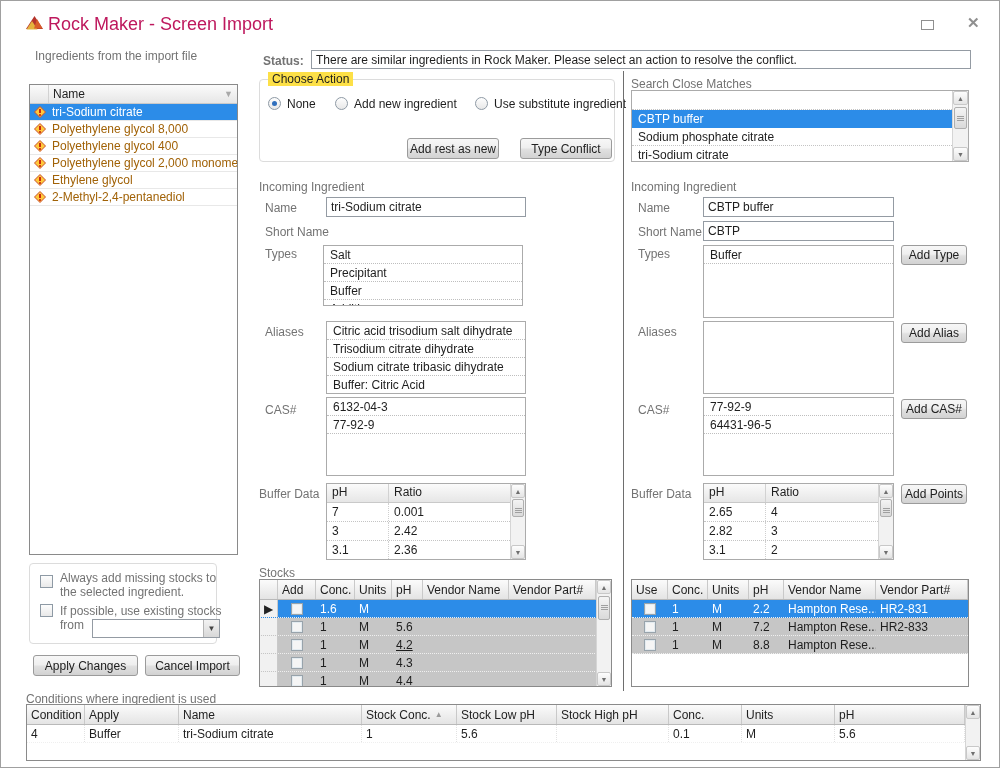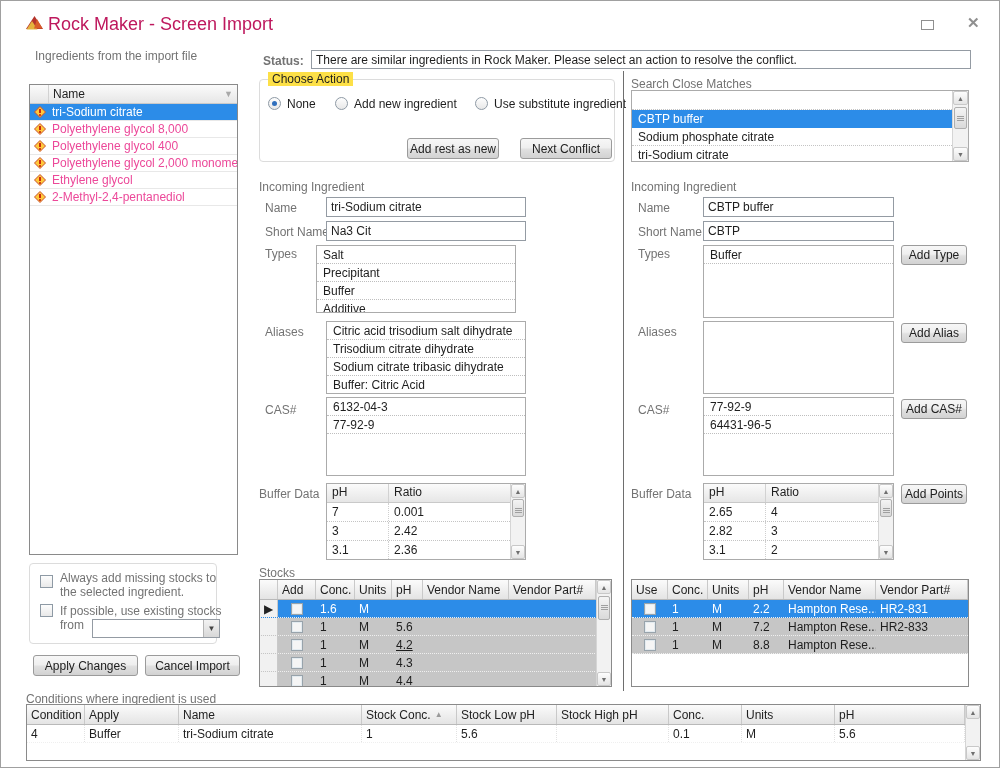--- a/index.html
+++ b/index.html
@@ -31,21 +31,21 @@
   
   .cb{position:absolute;width:13px;height:13px;border:1px solid #8E9AA5;background:linear-gradient(#FDFDFD,#E9E9E9);}
   
   .ilist{position:absolute;border:1px solid #8A8A8A;background:#fff;overflow:hidden;}
   .ihdr{display:flex;height:19px;border-bottom:1px solid #C9C9C9;background:linear-gradient(#FBFBFB,#E6E6E6);}
   .ihdr .h0{width:19px;border-right:1px solid #D2D2D2;}
   .ihdr .h1{flex:1;display:flex;align-items:center;padding:0 4px;}
   .hdrArrow{margin-left:auto;color:#A9A9A9;font-size:9px;}
   .irow{display:flex;align-items:center;height:17px;border-bottom:1px solid #E8E8E8;}
   .irow .icoCell{width:19px;display:flex;justify-content:center;}
-  .irow .itext{flex:1;padding:0 3px;color:#ec4899;white-space:nowrap;overflow:hidden;}
+  .irow .itext{flex:1;padding:0 3px;color:#a16207;white-space:nowrap;overflow:hidden;}
   .irow.sel{background:#2C8CE8;}
   .irow.sel .itext{color:#fff;}
   
   .srow{height:18px;line-height:18px;padding:0 6px;border-bottom:1px dotted #C4C4C4;white-space:nowrap;overflow:hidden;}
   .srow.blank{height:19px;}
   .srow.sel{background:#2C8CE8;color:#fff;border-bottom:1px solid #2C8CE8;}
   
   .mt{position:absolute;border:1px solid #ABABAB;background:#fff;overflow:hidden;}
   .mt .mhdr{display:flex;height:19px;background:linear-gradient(#FBFBFB,#E6E6E6);border-bottom:1px solid #C9C9C9;margin-right:15px;}
   .mt .mhdr .hc{padding:1px 5px;border-right:1px solid #D2D2D2;}
@@ -168,30 +168,29 @@
 
   <div class="gbox" style="left:258px;top:78px;width:356px;height:83px;">
     <div class="glegend">Choose Action</div>
     <div class="radio on" style="left:8px;top:17px;"></div>
     <div class="rlabel" style="left:27px;top:17px;">None</div>
     <div class="radio" style="left:75px;top:17px;"></div>
     <div class="rlabel" style="left:94px;top:17px;">Add new ingredient</div>
     <div class="radio" style="left:215px;top:17px;"></div>
     <div class="rlabel" style="left:234px;top:17px;">Use substitute ingredient</div>
     <div class="btn" style="left:147px;top:58px;width:92px;height:21px;">Add rest as new</div>
-    <div class="btn" style="left:260px;top:58px;width:92px;height:21px;">Next Conflict</div>
+    <div class="btn" style="left:260px;top:58px;width:92px;height:21px;">Type Conflict</div>
   </div>
 
   <div class="cap abs" style="left:258px;top:179px;">Incoming Ingredient</div>
   <div class="cap abs" style="left:264px;top:200px;">Name</div>
   <div class="tb" style="left:325px;top:196px;width:200px;height:20px;">tri-Sodium citrate</div>
   <div class="cap abs" style="left:264px;top:224px;">Short Name</div>
-  <div class="tb" style="left:325px;top:220px;width:200px;height:20px;">Na3 Cit</div>
   <div class="cap abs" style="left:264px;top:246px;">Types</div>
-  <div class="lb" style="left:315px;top:244px;width:200px;height:68px;">
+  <div class="lb" style="left:322px;top:244px;width:200px;height:61px;">
       <div class="li">Salt</div>
       <div class="li">Precipitant</div>
       <div class="li">Buffer</div>
       <div class="li">Additive</div>
     </div>
   <div class="cap abs" style="left:264px;top:324px;">Aliases</div>
   <div class="lb" style="left:325px;top:320px;width:200px;height:73px;">
       <div class="li">Citric acid trisodium salt dihydrate</div>
       <div class="li">Trisodium citrate dihydrate</div>
       <div class="li">Sodium citrate tribasic dihydrate</div>

